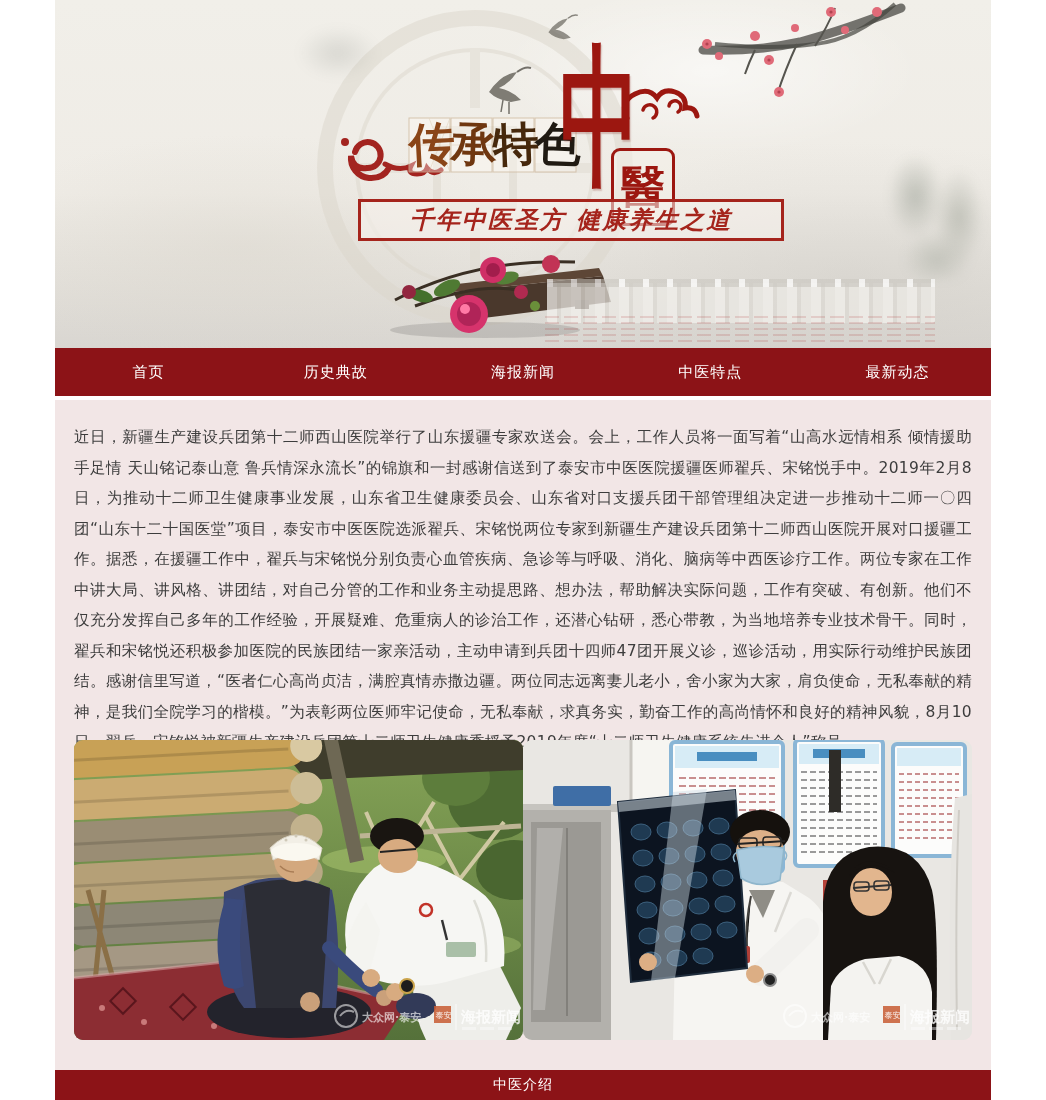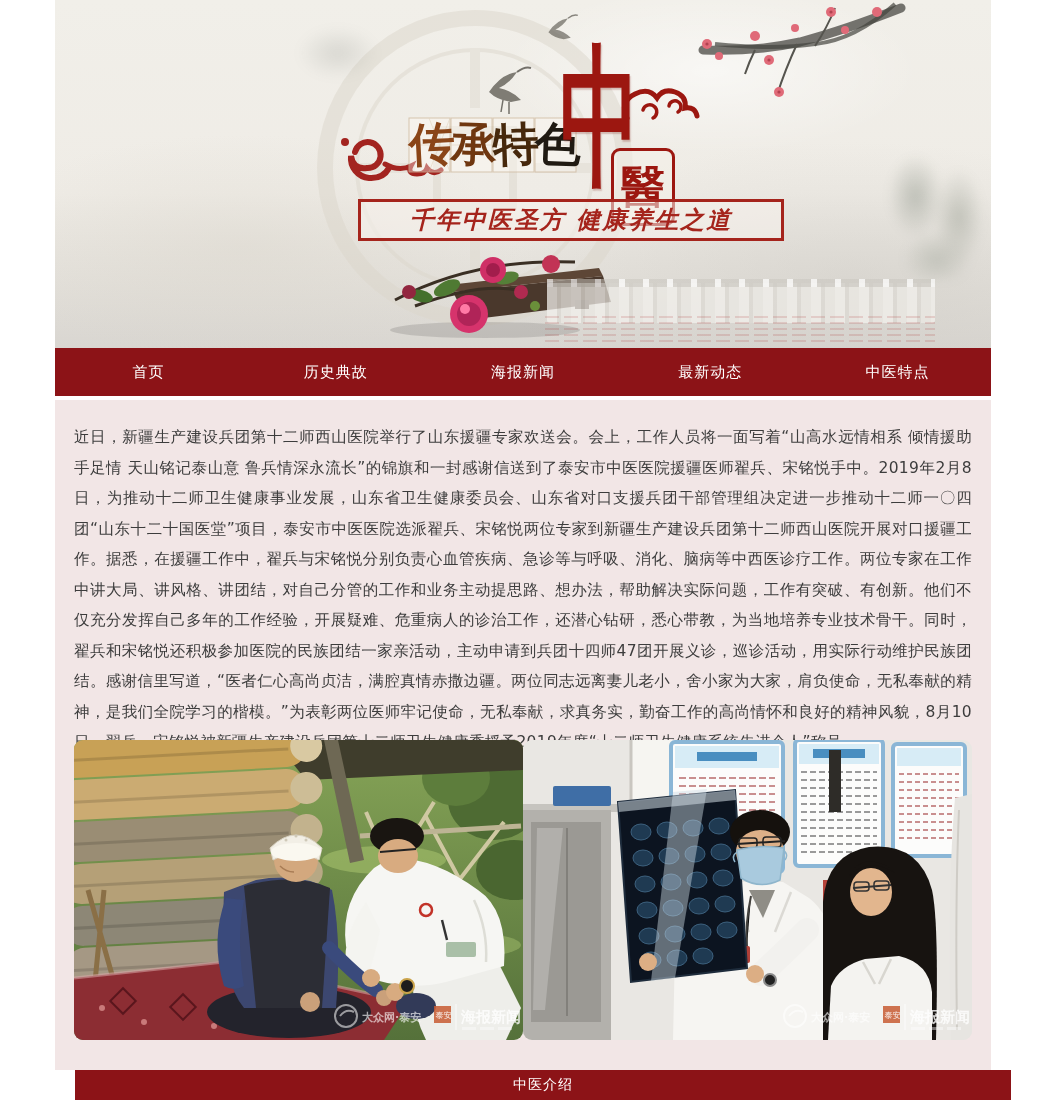--- a/index.html
+++ b/index.html
@@ -62,21 +62,21 @@
 
   
   .content{left:55px;top:400px;width:936px;height:670px;background:#f2e6e6;}
   .article{position:absolute;left:19px;top:22px;width:898px;font-size:15.5px;line-height:30.5px;
            color:#3d3d3d;text-align:justify;letter-spacing:.3px;}
   .photos{position:absolute;left:19px;top:340px;width:898px;height:300px;display:flex;}
   .photo{width:449px;height:300px;overflow:hidden;border-radius:9px;}
 
   
   .footer{left:55px;top:1070px;width:936px;height:30px;background:#8c1317;
-          display:flex;align-items:center;justify-content:center;margin-left:20px;}
+          display:flex;align-items:center;justify-content:center;}
   .footer span{color:#ffffff;font-size:14px;letter-spacing:1px;}
 </style>
 </head>
 <body>
 
 <div class="abs banner">
   <div class="tex"></div>
 
   <svg class="bsvg" width="936" height="352" viewBox="0 0 936 352">
 
@@ -178,22 +178,22 @@
   </div>
   <div class="abs slogan-box">
     <span>千年中医圣方  健康养生之道</span>
   </div>
 </div>
 
 <div class="abs nav">
   <div class="nav-item">首页</div>
   <div class="nav-item">历史典故</div>
   <div class="nav-item">海报新闻</div>
+  <div class="nav-item">中医特点</div>
   <div class="nav-item">最新动态</div>
-  <div class="nav-item">中医特点</div>
 </div>
 
 <div class="abs content">
   <div class="article">近日，新疆生产建设兵团第十二师西山医院举行了山东援疆专家欢送会。会上，工作人员将一面写着“山高水远情相系 倾情援助手足情 天山铭记泰山意 鲁兵情深永流长”的锦旗和一封感谢信送到了泰安市中医医院援疆医师翟兵、宋铭悦手中。2019年2月8日，为推动十二师卫生健康事业发展，山东省卫生健康委员会、山东省对口支援兵团干部管理组决定进一步推动十二师一〇四团“山东十二十国医堂”项目，泰安市中医医院选派翟兵、宋铭悦两位专家到新疆生产建设兵团第十二师西山医院开展对口援疆工作。据悉，在援疆工作中，翟兵与宋铭悦分别负责心血管疾病、急诊等与呼吸、消化、脑病等中西医诊疗工作。两位专家在工作中讲大局、讲风格、讲团结，对自己分管的工作和业务主动提思路、想办法，帮助解决实际问题，工作有突破、有创新。他们不仅充分发挥自己多年的工作经验，开展疑难、危重病人的诊治工作，还潜心钻研，悉心带教，为当地培养专业技术骨干。同时，翟兵和宋铭悦还积极参加医院的民族团结一家亲活动，主动申请到兵团十四师47团开展义诊，巡诊活动，用实际行动维护民族团结。感谢信里写道，“医者仁心高尚贞洁，满腔真情赤撒边疆。两位同志远离妻儿老小，舍小家为大家，肩负使命，无私奉献的精神，是我们全院学习的楷模。”为表彰两位医师牢记使命，无私奉献，求真务实，勤奋工作的高尚情怀和良好的精神风貌，8月10日，翟兵、宋铭悦被新疆生产建设兵团第十二师卫生健康委授予2019年度“十二师卫生健康系统先进个人”称号。</div>
 
   <div class="photos">
 
     <div class="photo">
       <svg width="449" height="300" viewBox="0 0 449 300">
         <defs>

